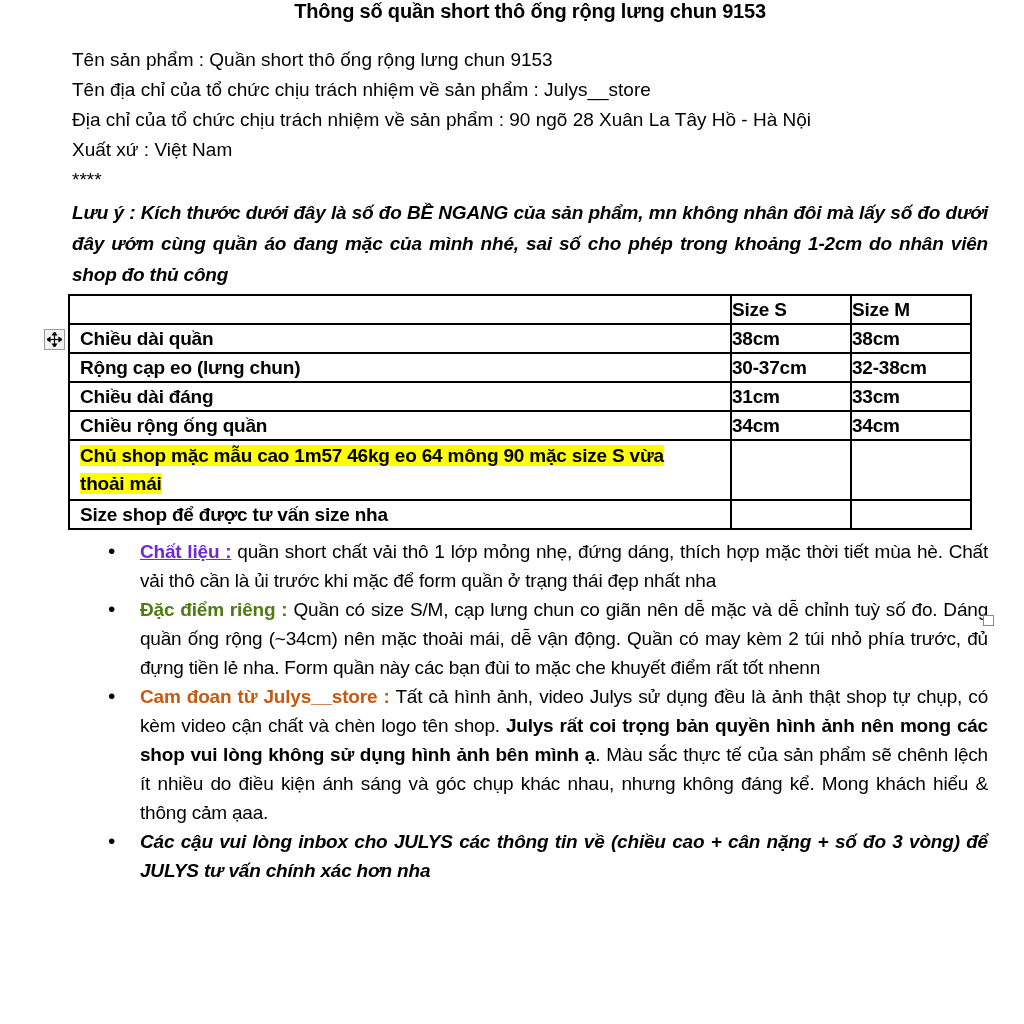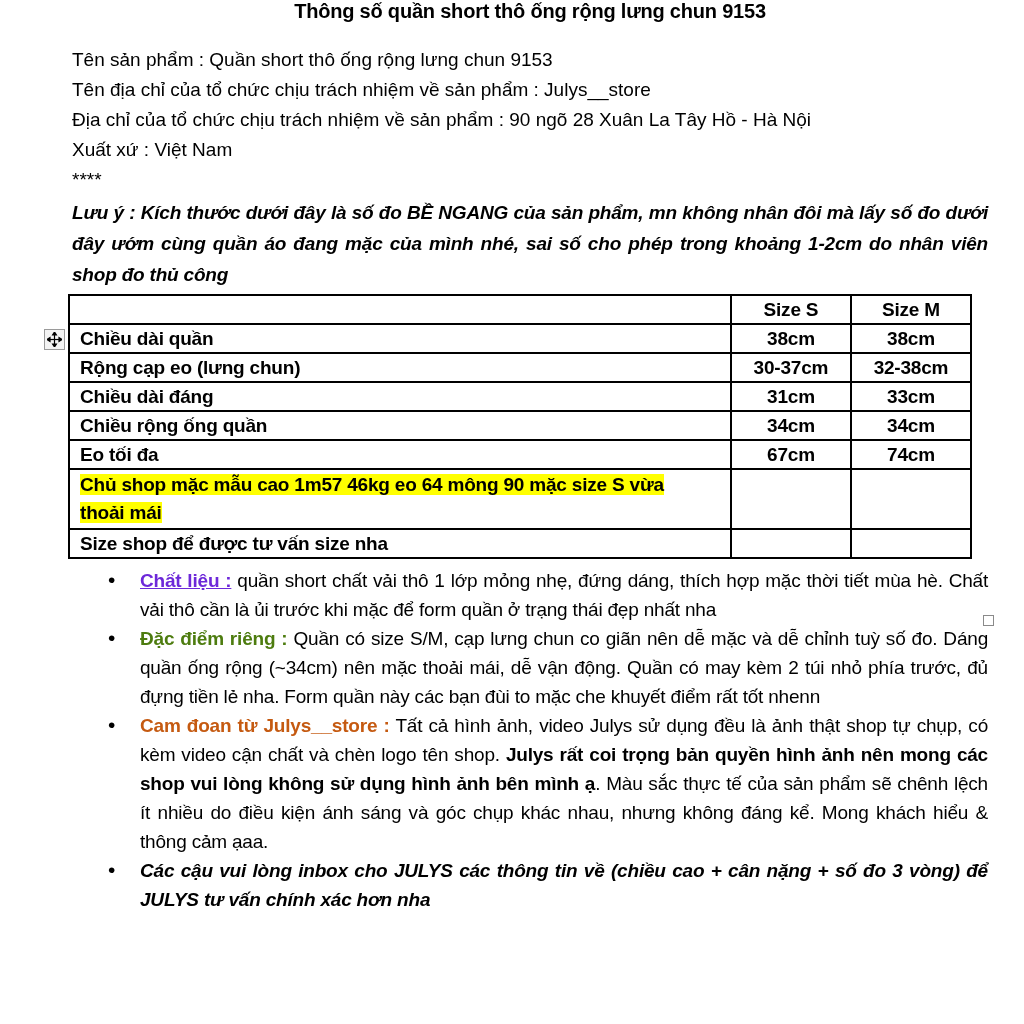--- a/index.html
+++ b/index.html
@@ -36,21 +36,21 @@
   }
   table.size-table td {
     border:2px solid #000;
     font-weight:bold;
     font-size:19px;
     height:29px;
     vertical-align:middle;
     letter-spacing:-0.2px;
   }
   td.c-label { width:546px; padding-left:10px; text-align:left; }
-  td.c-val   { width:99px; text-align:center; }
+  td.c-val   { width:99px; text-align:left; }
   tr.tall td { height:58px; vertical-align:middle; }
   tr.tall td.c-label { line-height:28px; padding-top:1px; padding-bottom:1px; }
   .hl { background:#ffff00; }
   .bullets { margin-top:7px; }
   .bullet-item {
     position:relative;
     padding-left:68px;
     line-height:29px;
     text-align:justify;
     letter-spacing:-0.2px;
@@ -123,25 +123,20 @@
       <tr>
         <td class="c-label">Chiều dài đáng</td>
         <td class="c-val">31cm</td>
         <td class="c-val">33cm</td>
       </tr>
       <tr>
         <td class="c-label">Chiều rộng ống quần</td>
         <td class="c-val">34cm</td>
         <td class="c-val">34cm</td>
       </tr>
-      <tr>
-        <td class="c-label">Eo tối đa</td>
-        <td class="c-val">67cm</td>
-        <td class="c-val">74cm</td>
-      </tr>
       <tr class="tall">
         <td class="c-label">
           <span class="hl">Chủ shop mặc mẫu cao 1m57 46kg eo 64 mông 90 mặc size S vừa</span><br>
           <span class="hl">thoải mái</span>
         </td>
         <td class="c-val"></td>
         <td class="c-val"></td>
       </tr>
       <tr>
         <td class="c-label">Size shop để được tư vấn size nha</td>

